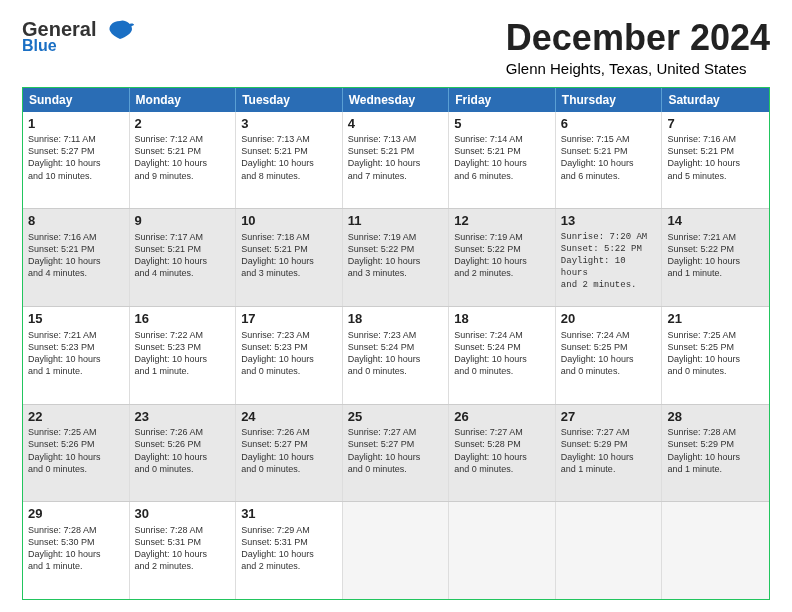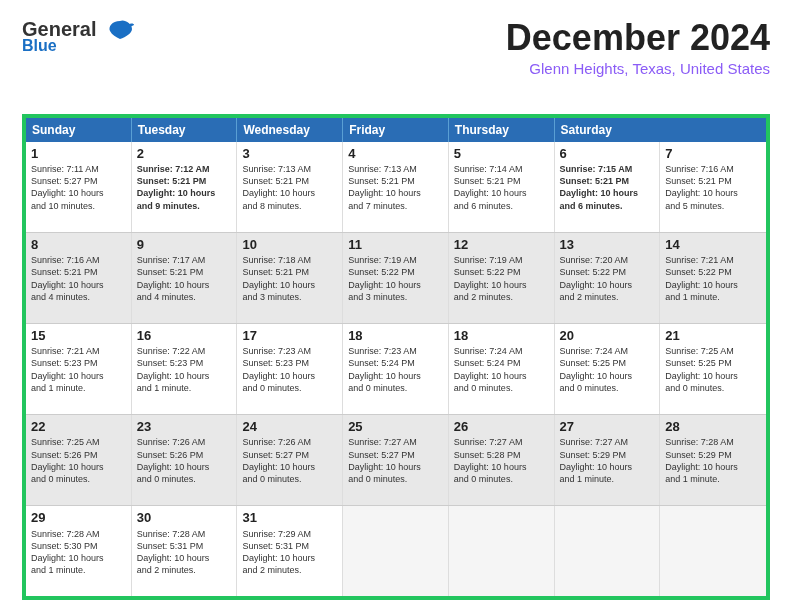--- a/index.html
+++ b/index.html
@@ -27,39 +27,38 @@
       display: flex;
       flex-direction: column;
       align-items: flex-start;
     }
     .logo-row {
       display: flex;
       align-items: center;
       gap: 2px;
     }
     .title-block {
-      text-align: right;
+      text-align: left;
     }
     .calendar-title {
       font-size: 36px;
       font-weight: bold;
       color: #222;
       line-height: 1.1;
     }
     .calendar-subtitle {
       font-size: 15px;
-      color: #8b5cf6;
+      color: #000000;
       margin-top: 2px;
     }
     .calendar {
       flex: 1;
       display: flex;
       flex-direction: column;
-      border: 4px solid #22c55e;
-      margin-top: 27px;
+      border: 1px solid #22c55e;
     }
     .cal-header-row {
       display: grid;
       grid-template-columns: repeat(7, 1fr);
       background: #2a6db5;
     }
     .cal-header-cell {
       color: #fff;
       font-weight: bold;
       font-size: 12px;
@@ -128,38 +127,39 @@
     </div>
     <div class="title-block">
       <div class="calendar-title">December 2024</div>
       <div class="calendar-subtitle">Glenn Heights, Texas, United States</div>
     </div>
   </div>
 
   <div class="calendar">
     <div class="cal-header-row">
       <div class="cal-header-cell">Sunday</div>
+      <div class="cal-header-cell">Monday</div>
       <div class="cal-header-cell">Tuesday</div>
       <div class="cal-header-cell">Wednesday</div>
       <div class="cal-header-cell">Friday</div>
       <div class="cal-header-cell">Thursday</div>
       <div class="cal-header-cell">Saturday</div>
     </div>
     <div class="cal-body" id="cal-body">
     <div class="cal-row">
           <div class="cal-cell">
             <span class="day-num">1</span>
             <div class="day-info" style="white-space: pre-line;">Sunrise: 7:11 AM
 Sunset: 5:27 PM
 Daylight: 10 hours
 and 10 minutes.</div>
           </div>
           <div class="cal-cell">
             <span class="day-num">2</span>
-            <div class="day-info" style="white-space: pre-line; font-weight: bold;">Sunrise: 7:12 AM
+            <div class="day-info" style="white-space: pre-line;">Sunrise: 7:12 AM
 Sunset: 5:21 PM
 Daylight: 10 hours
 and 9 minutes.</div>
           </div>
           <div class="cal-cell">
             <span class="day-num">3</span>
             <div class="day-info" style="white-space: pre-line;">Sunrise: 7:13 AM
 Sunset: 5:21 PM
 Daylight: 10 hours
 and 8 minutes.</div>
@@ -173,21 +173,21 @@
           </div>
           <div class="cal-cell">
             <span class="day-num">5</span>
             <div class="day-info" style="white-space: pre-line;">Sunrise: 7:14 AM
 Sunset: 5:21 PM
 Daylight: 10 hours
 and 6 minutes.</div>
           </div>
           <div class="cal-cell">
             <span class="day-num">6</span>
-            <div class="day-info" style="white-space: pre-line; font-weight: bold;">Sunrise: 7:15 AM
+            <div class="day-info" style="white-space: pre-line;">Sunrise: 7:15 AM
 Sunset: 5:21 PM
 Daylight: 10 hours
 and 6 minutes.</div>
           </div>
           <div class="cal-cell">
             <span class="day-num">7</span>
             <div class="day-info" style="white-space: pre-line;">Sunrise: 7:16 AM
 Sunset: 5:21 PM
 Daylight: 10 hours
 and 5 minutes.</div>
@@ -224,21 +224,21 @@
           </div>
           <div class="cal-cell shaded">
             <span class="day-num">12</span>
             <div class="day-info" style="white-space: pre-line;">Sunrise: 7:19 AM
 Sunset: 5:22 PM
 Daylight: 10 hours
 and 2 minutes.</div>
           </div>
           <div class="cal-cell shaded">
             <span class="day-num">13</span>
-            <div class="day-info" style="white-space: pre-line;">Sunrise: 7:20 AM
+            <div class="day-info" style="white-space: pre-line; font-family: Liberation Mono, monospace;">Sunrise: 7:20 AM
 Sunset: 5:22 PM
 Daylight: 10 hours
 and 2 minutes.</div>
           </div>
           <div class="cal-cell shaded">
             <span class="day-num">14</span>
             <div class="day-info" style="white-space: pre-line;">Sunrise: 7:21 AM
 Sunset: 5:22 PM
 Daylight: 10 hours
 and 1 minute.</div>

